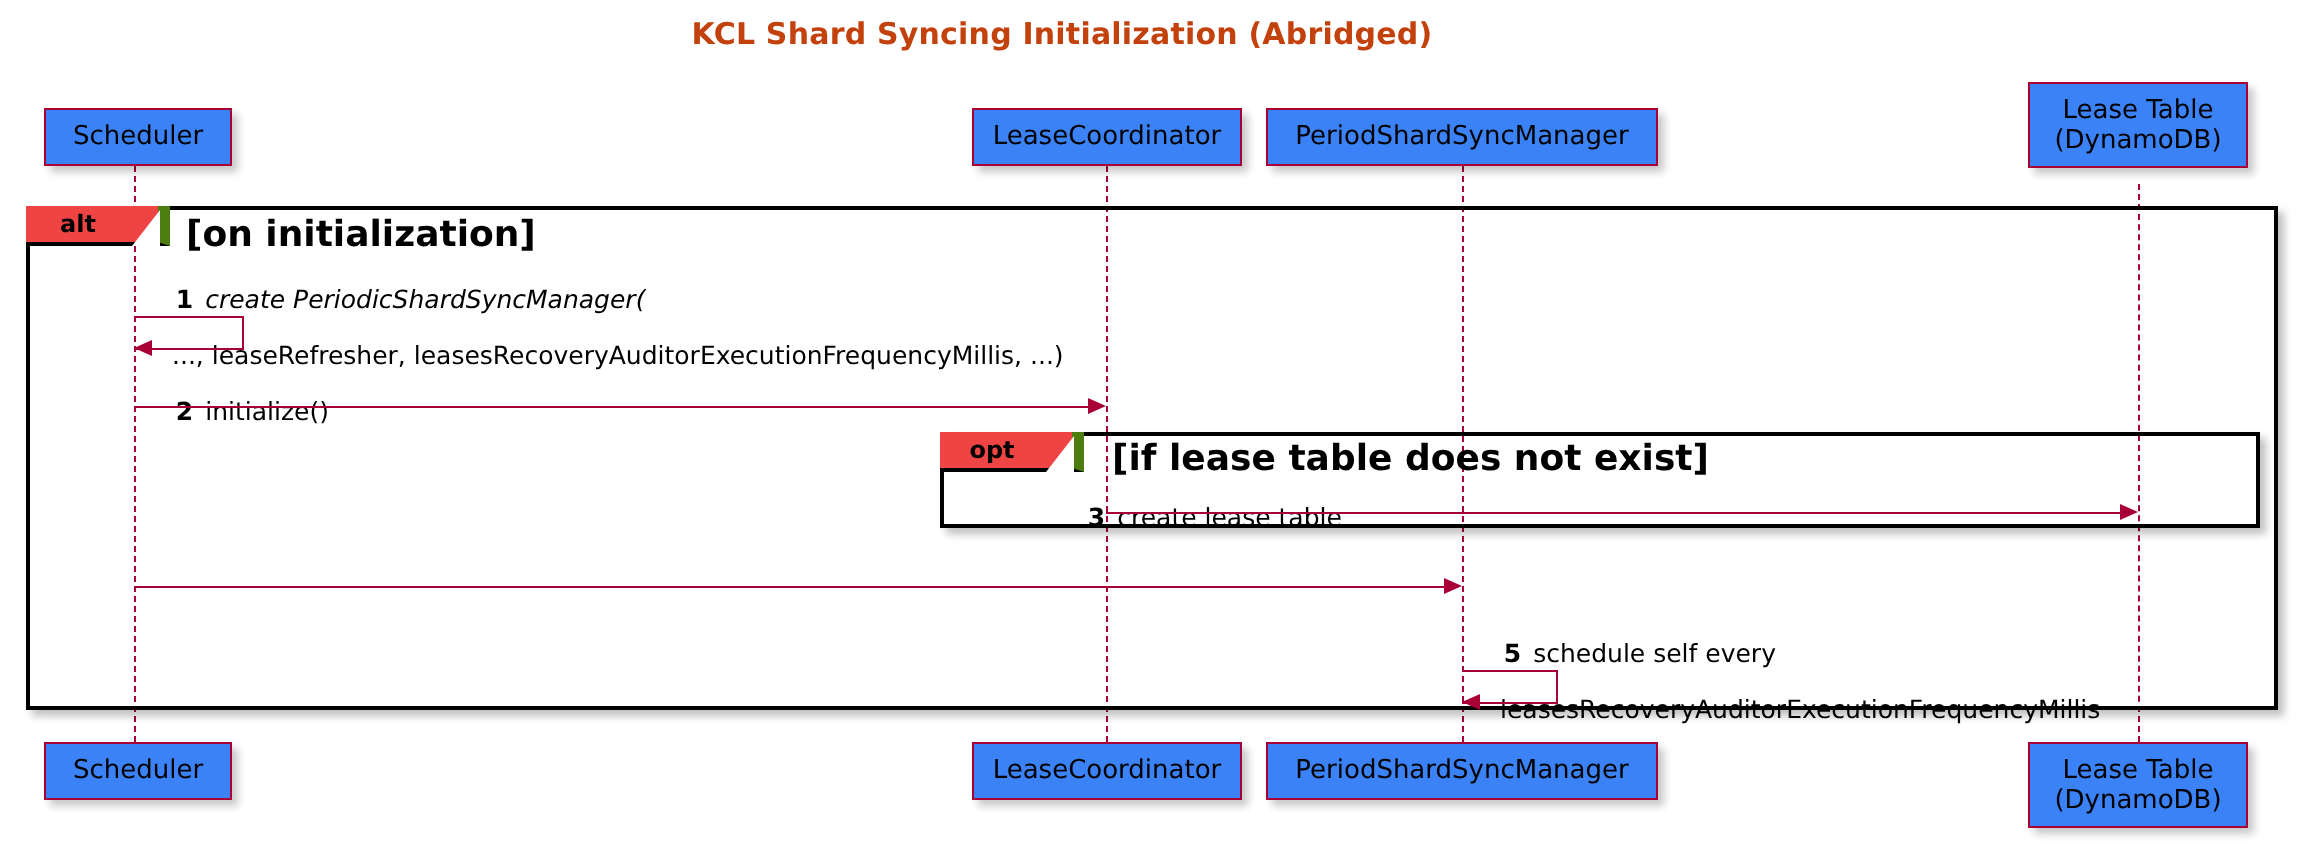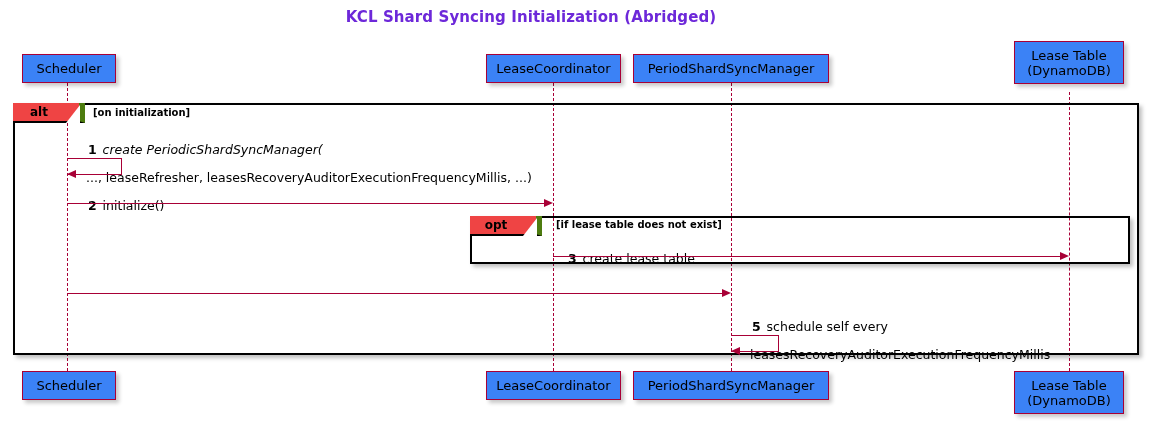--- a/index.html
+++ b/index.html
@@ -22,21 +22,21 @@
 
   
   .diagram-title {
     position: absolute;
     left: 0;
     top: 8px;
     width: 1062px;
     text-align: center;
     font-size: 15px;
     font-weight: bold;
-    color: #6d28d9;
+    color: #c2410c;
     letter-spacing: 0.1px;
   }
 
   
   .participant {
     position: absolute;
     background: #3b82f6;
     border: 1.5px solid #A80036;
     box-sizing: border-box;
     color: #000000;
@@ -84,21 +84,21 @@
     right: -1px;
     bottom: -2px;
     width: 14px;
     height: 100%;
     background: #FFFFFF;
     border-left: 0;
     clip-path: polygon(0 100%, 100% 0, 100% 100%);
   }
   .fragment-cond {
     position: absolute;
-    font-size: 10px;
+    font-size: 18px;
     font-weight: bold;
     color: #000000;
     white-space: pre;
   }
 
   
   .arrow-line {
     position: absolute;
     height: 0;
     border-top: 1.5px solid #A80036;
@@ -184,21 +184,21 @@
   </div>
   <div class="self-loop" style="left:67px; top:158px; width:55px; height:17px;"></div>
   <div class="arrow-head left" style="left:67px; top:170px;"></div>
 
   <div class="msg-text" style="left:72px; top:185px;">
     <span class="msg-num">2</span><span style="padding-left:6px;">initialize()</span>
   </div>
   <div class="arrow-line" style="left:67px; top:203px; width:477px;"></div>
   <div class="arrow-head right" style="left:544px; top:199px;"></div>
 
-  <div class="msg-text" style="left:552px; top:238px;">
+  <div class="msg-text" style="left:528px; top:238px;">
     <span class="msg-num">3</span><span style="padding-left:6px;">create lease table</span>
   </div>
   <div class="arrow-line" style="left:553px; top:256px; width:507px;"></div>
   <div class="arrow-head right" style="left:1060px; top:252px;"></div>
 
   <div class="arrow-line" style="left:67px; top:293px; width:655px;"></div>
   <div class="arrow-head right" style="left:722px; top:289px;"></div>
 
   <div class="msg-text" style="left:736px; top:306px;">
     <span class="msg-num">5</span><span style="padding-left:6px;">schedule self every</span>

